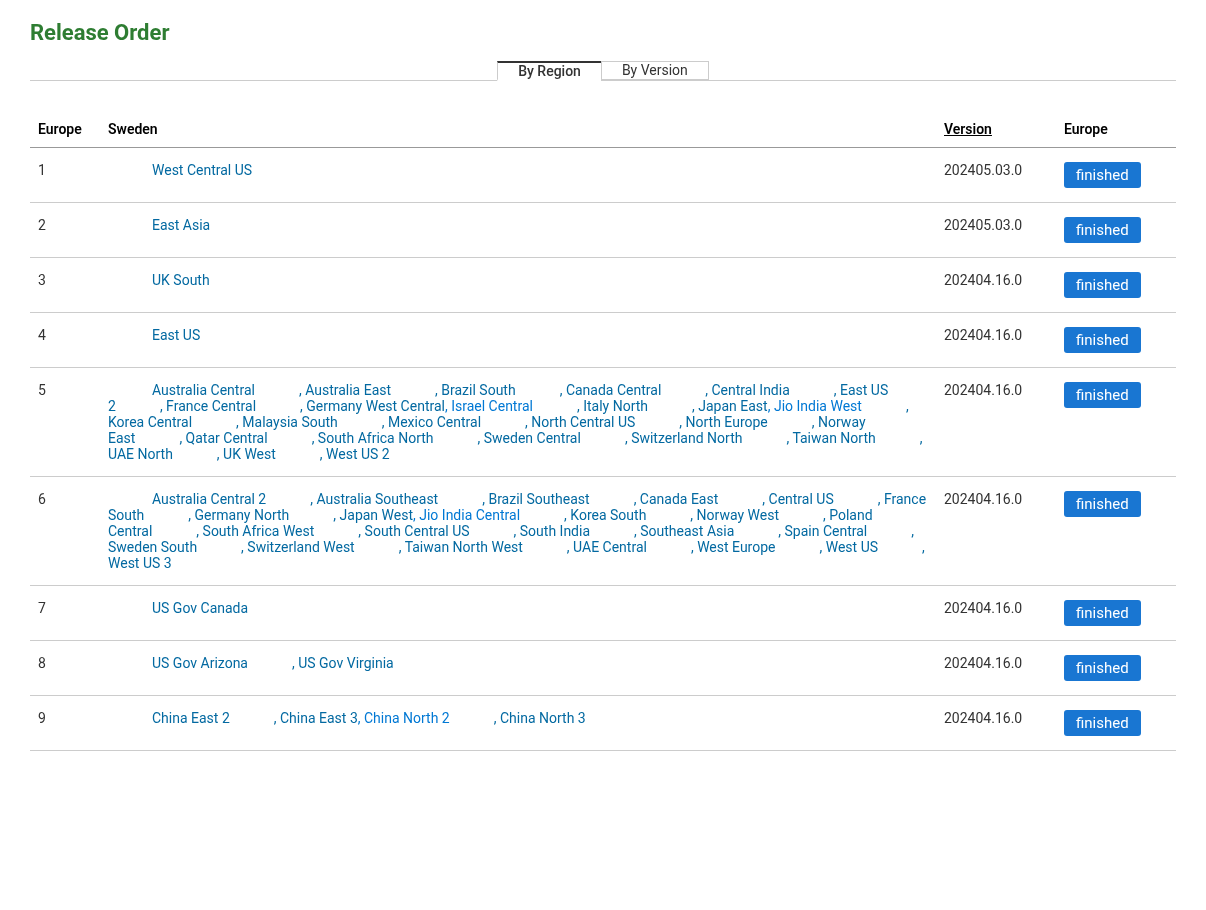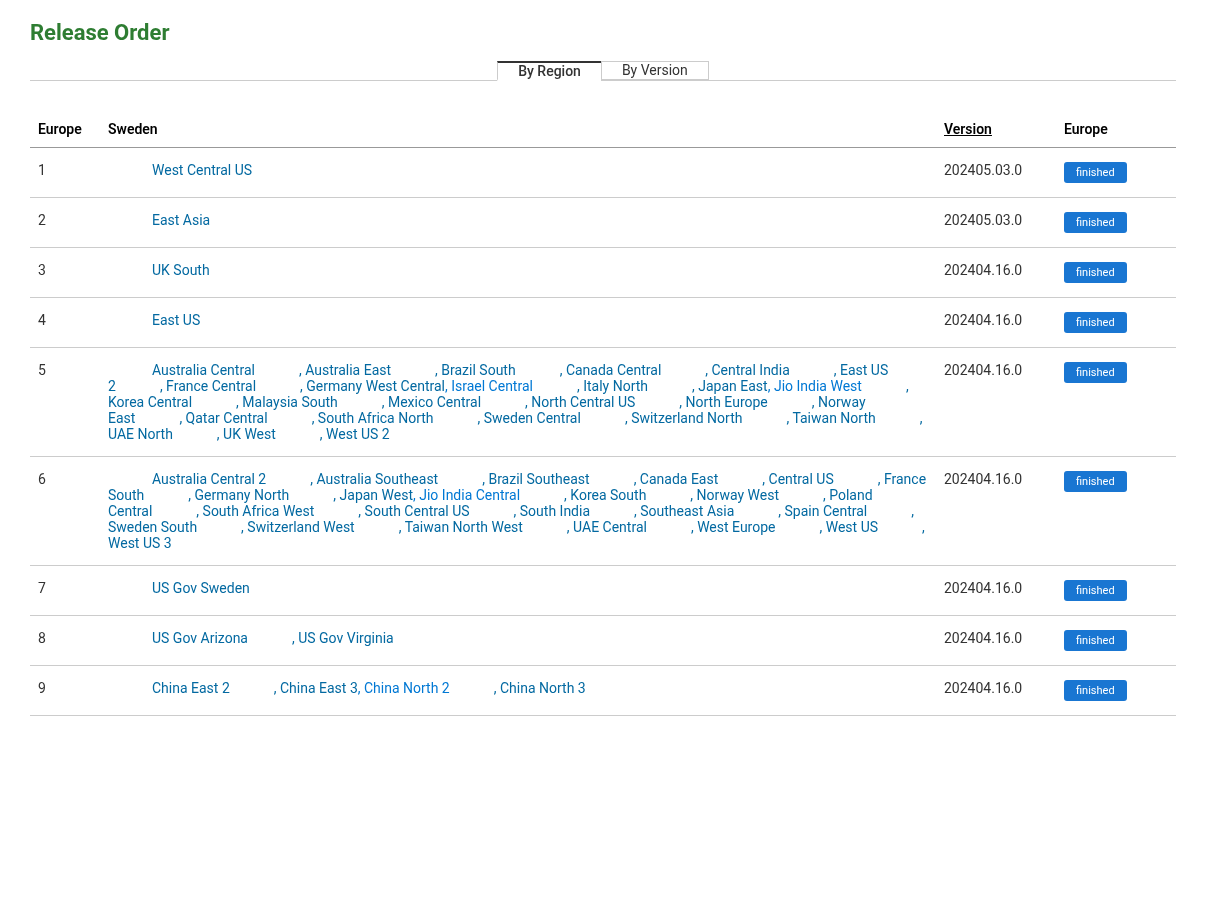--- a/index.html
+++ b/index.html
@@ -72,21 +72,21 @@
       white-space: nowrap;
     }
     td.col-status {
       width: 120px;
     }
     .status-badge {
       background-color: #1976d2;
       color: #fff;
       padding: 4px 12px;
       border-radius: 3px;
-      font-size: 11px;
+      font-size: 15px;
       display: inline-block;
       white-space: nowrap;
     }
     .region-link {
       color: #0078d4;
       text-decoration: none;
     }
     .region-plain {
       color: #0369a1;
       margin-left: 44px;
@@ -143,21 +143,21 @@
         <td class="col-status"><span class="status-badge">finished</span></td>
       </tr>
       <tr>
         <td class="col-order">6</td>
         <td class="col-region"><span class="region-plain">Australia Central 2</span><span class="region-plain">, Australia Southeast</span><span class="region-plain">, Brazil Southeast</span><span class="region-plain">, Canada East</span><span class="region-plain">, Central US</span><span class="region-plain">, France South</span><span class="region-plain">, Germany North</span><span class="region-plain">, Japan West</span><span class="region-link" style="color: rgb(0, 120, 212);">, Jio India Central</span><span class="region-plain">, Korea South</span><span class="region-plain">, Norway West</span><span class="region-plain">, Poland Central</span><span class="region-plain">, South Africa West</span><span class="region-plain">, South Central US</span><span class="region-plain">, South India</span><span class="region-plain">, Southeast Asia</span><span class="region-plain">, Spain Central</span><span class="region-plain">, Sweden South</span><span class="region-plain">, Switzerland West</span><span class="region-plain">, Taiwan North West</span><span class="region-plain">, UAE Central</span><span class="region-plain">, West Europe</span><span class="region-plain">, West US</span><span class="region-plain">, West US 3</span></td>
         <td class="col-version">202404.16.0</td>
         <td class="col-status"><span class="status-badge">finished</span></td>
       </tr>
       <tr>
         <td class="col-order">7</td>
-        <td class="col-region"><span class="region-plain">US Gov Sweden</span></td>
+        <td class="col-region"><span class="region-plain">US Gov Canada</span></td>
         <td class="col-version">202404.16.0</td>
         <td class="col-status"><span class="status-badge">finished</span></td>
       </tr>
       <tr>
         <td class="col-order">8</td>
         <td class="col-region"><span class="region-plain">US Gov Arizona</span><span class="region-plain">, US Gov Virginia</span></td>
         <td class="col-version">202404.16.0</td>
         <td class="col-status"><span class="status-badge">finished</span></td>
       </tr>
       <tr>

